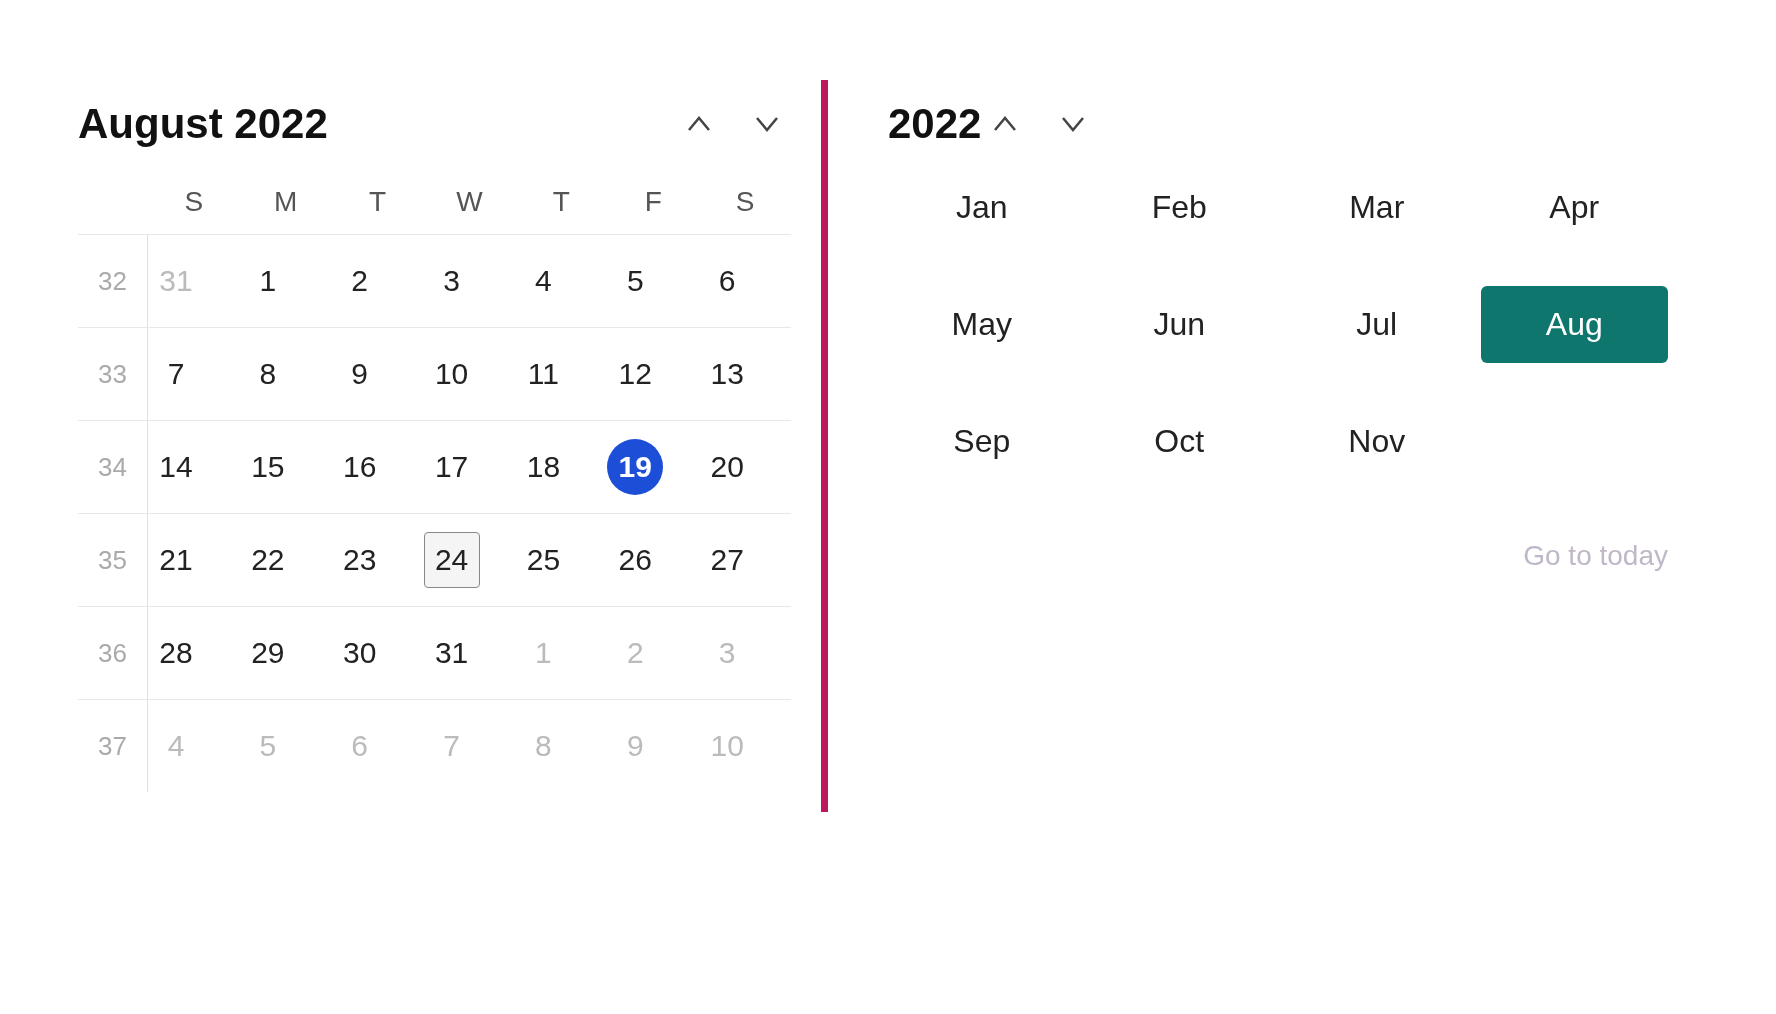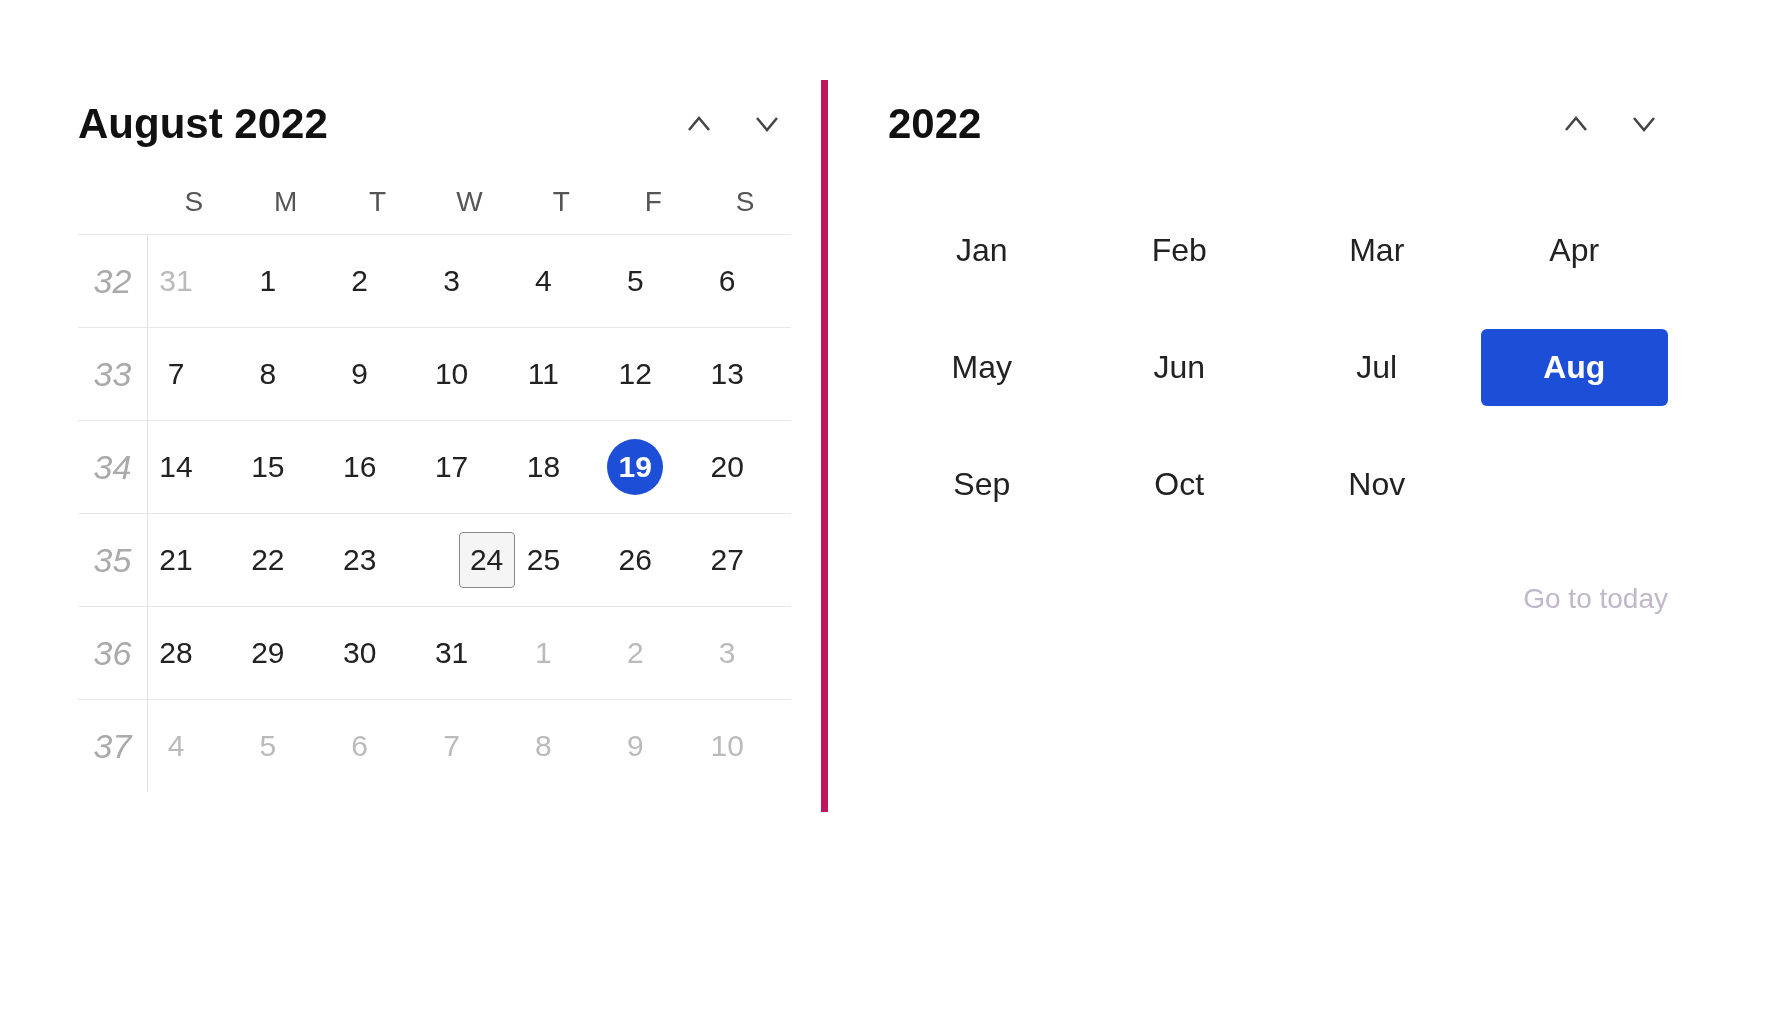--- a/index.html
+++ b/index.html
@@ -74,29 +74,28 @@
       display: flex;
       flex-direction: column;
       gap: 0;
     }
     .day-row {
       display: grid;
       grid-template-columns: 70px repeat(7, 1fr);
       border-top: 1px solid #e8e8e8;
     }
     .week-num {
-      font-size: 34px;
+      font-size: 26px;
       color: #aaa;
       text-align: center;
       padding: 18px 0;
       display: flex;
       align-items: center;
       justify-content: center;
       border-right: 1px solid #e0e0e0;
-      font-style: italic;
     }
     .day-cell {
       text-align: center;
       font-size: 30px;
       color: #222;
       padding: 18px 0;
       display: flex;
       align-items: center;
       cursor: pointer;
       position: relative;
@@ -117,39 +116,37 @@
     }
     .day-cell.selected .day-num {
       border: 1.5px solid #888;
       border-radius: 4px;
       width: 56px;
       height: 56px;
       display: flex;
       align-items: center;
       justify-content: center;
       background: #f5f5f5;
-      margin-left: 35px;
     }
     .day-num {
       width: 56px;
       height: 56px;
       display: flex;
       align-items: center;
       justify-content: center;
     }
     
     .month-calendar {
       flex: 0 0 900px;
       padding: 20px 60px;
     }
     .month-cal-header {
       display: flex;
       align-items: center;
-      justify-content: space-between;
-      margin-bottom: 64px;
+      margin-bottom: 21px;
     }
     .month-cal-title {
       font-size: 42px;
       font-weight: 700;
       color: #111;
     }
     .month-grid {
       display: grid;
       grid-template-columns: repeat(4, 1fr);
       gap: 40px 10px;
@@ -160,24 +157,24 @@
       font-size: 32px;
       color: #222;
       padding: 20px 10px;
       cursor: pointer;
       border-radius: 4px;
       display: flex;
       align-items: center;
       justify-content: center;
     }
     .month-cell.active {
-      background: #1d4ed8;
+      background: #0f766e;
       color: #fff;
       border-radius: 6px;
-      font-weight: 700;
+      font-weight: 400;
     }
     .go-to-today {
       text-align: right;
       font-size: 28px;
       color: #c0b8c8;
       cursor: pointer;
       padding: 10px 0;
       margin-top: 10px;
     }
     

